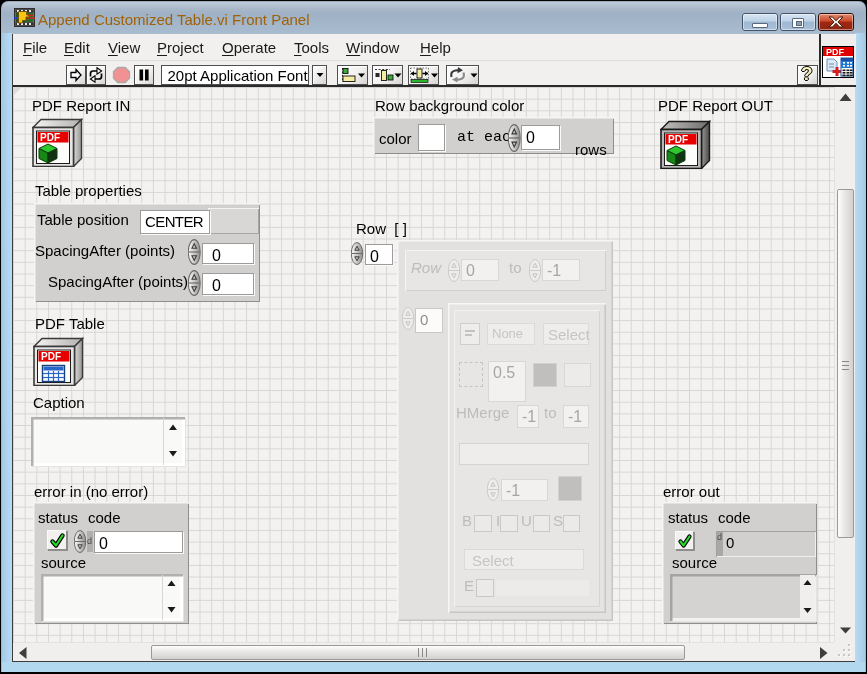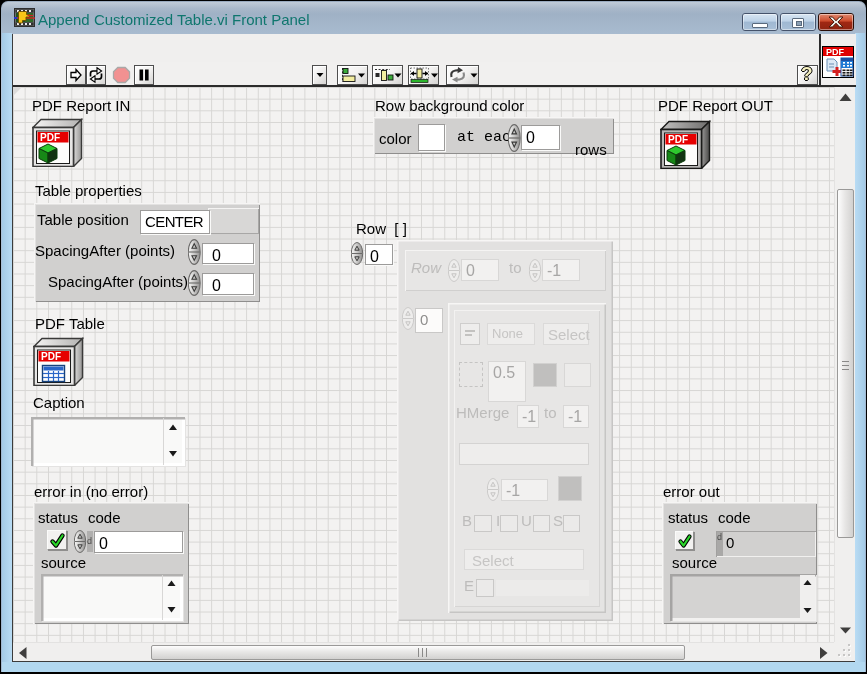--- a/index.html
+++ b/index.html
@@ -6,21 +6,21 @@
 body { font-family:"Liberation Sans", sans-serif; position:relative; background:#000; }
 #frame { position:absolute; left:1px; top:1px; width:865px; height:671px;
   border-radius:7px 7px 0 0;
   background:linear-gradient(to bottom, #9aabbf 0%, #b4c8dd 9%, #abc0d7 35%, #a1b8d1 65%, #9db3cd 88%, #a3b8d0 100%); }
 #frame .edgeHi { position:absolute; left:1px; top:1px; width:863px; height:12px; border-radius:6px 6px 0 0;
   background:linear-gradient(to bottom, rgba(255,255,255,.38) 0%, rgba(255,255,255,.12) 55%, rgba(255,255,255,0)); }
 #sideL { position:absolute; left:2px; top:33px; width:10px; height:630px; background:linear-gradient(to right,#a4cae6,#b9dcf4); }
 #sideR { position:absolute; left:855px; top:33px; width:10px; height:630px; background:linear-gradient(to left,#a4cae6,#b9dcf4); }
 #sideB { position:absolute; left:2px; top:662px; width:863px; height:10px; background:#b2d8f0; }
 
-#title { position:absolute; left:38px; top:11px; font-size:15px; color:#0f766e; letter-spacing:0px; }
+#title { position:absolute; left:38px; top:11px; font-size:15px; color:#a16207; letter-spacing:0px; }
 #vicon { position:absolute; left:14px; top:7px; width:21px; height:21px; }
 .capbtn { position:absolute; top:13px; height:18px; border-radius:3px; border:1px solid #45536b; }
 #btnmin { left:742px; width:36px; background:linear-gradient(to bottom,#d7e5f2 0%,#bdd2e7 45%,#9fb8d2 50%,#a9c0d8 100%); }
 #btnmax { left:780px; width:36px; background:linear-gradient(to bottom,#d7e5f2 0%,#bdd2e7 45%,#9fb8d2 50%,#a9c0d8 100%); }
 #btncls { left:818px; width:36px; border:1px solid #2a0d07; background:linear-gradient(to bottom,#e08a70 0%,#cc4a2b 45%,#a02813 50%,#8f2410 100%); }
 .capbtn .inner { position:absolute; left:0; top:0; right:0; bottom:0; border-radius:2px; box-shadow:inset 0 0 0 1px rgba(255,255,255,.45); }
 #minglyph { position:absolute; left:9px; top:9px; width:16px; height:5px; background:#fff; border:1px solid #5a6a7d; border-radius:1px; }
 #maxglyph { position:absolute; left:11px; top:3.5px; width:12px; height:10px; background:#fff; border:1px solid #5a6a7d; border-radius:1px; }
 #maxglyph::after { content:""; position:absolute; left:3px; top:2px; width:4px; height:3px; background:#8ba0b5; border:1px solid #5a6a7d; }
 
@@ -145,20 +145,30 @@
     <div class="inner"></div>
     <div id="maxglyph"></div>
   </div>
 <div id="btncls" class="capbtn">
     <div class="inner"></div>
 <svg width="34" height="16" style="position:absolute;left:0;top:0">
       <path d="M10 3 L13.5 3 L17 6.8 L20.5 3 L24 3 L18.9 8 L24 13 L20.5 13 L17 9.2 L13.5 13 L10 13 L15.1 8 Z" fill="#f2f5ef" stroke="#4a1a0d" stroke-width="1"></path>
     </svg>
 </div>
 <div id="content">
+  <div id="menubar">
+    <span class="mi" style="left:10px"><u>F</u>ile</span>
+    <span class="mi" style="left:51px"><u>E</u>dit</span>
+    <span class="mi" style="left:95px"><u>V</u>iew</span>
+    <span class="mi" style="left:144px"><u>P</u>roject</span>
+    <span class="mi" style="left:209px"><u>O</u>perate</span>
+    <span class="mi" style="left:281px"><u>T</u>ools</span>
+    <span class="mi" style="left:333px"><u>W</u>indow</span>
+    <span class="mi" style="left:407px"><u>H</u>elp</span>
+  </div>
   <div id="toolbar"></div>
   <div class="tbtn" style="left:52.5px; width:20px;">
     <svg width="18" height="18">
         <path d="M4 6.5 L9 6.5 L9 3.5 L14 9 L9 14.5 L9 11.5 L4 11.5 Z" fill="#fff" stroke="#000" stroke-width="1.3"></path>
       </svg>
   </div>
   <div class="tbtn" style="left:72.5px; width:20px;">
     <svg width="18" height="18">
       <path d="M3.5 10.5 L3.5 7.5 Q3.5 5 6 5 L10.5 5" fill="none" stroke="#000" stroke-width="1.7"></path>
       <path d="M14.5 7.5 L14.5 10.5 Q14.5 13 12 13 L7.5 13" fill="none" stroke="#000" stroke-width="1.7"></path>
@@ -169,20 +179,23 @@
   <div style="position:absolute; left:97.5px; top:31px; width:21px; height:20px;">
     <svg width="21" height="20">
         <path d="M6.8 2.5 L14.2 2.5 L18.5 6.8 L18.5 13.2 L14.2 17.5 L6.8 17.5 L2.5 13.2 L2.5 6.8 Z" fill="#f29191" stroke="#a9a8a7" stroke-width="1.3"></path>
       </svg>
   </div>
   <div class="tbtn" style="left:120.5px; width:20px;">
     <rect></rect><svg width="18" height="18">
         <rect x="4.5" y="3.5" width="3.6" height="11" fill="#000"></rect>
         <rect x="10" y="3.5" width="3.6" height="11" fill="#000"></rect>
       </svg>
+  </div>
+  <div class="tbtn" style="left:147.5px; width:148px; background:#fff;">
+    <div style="position:absolute; left:6px; top:1px; font-size:15px; color:#000; white-space:nowrap;">20pt Application Font</div>
   </div>
   <div class="tbtn" style="left:298.5px; width:15.5px; background:linear-gradient(135deg,#ffffff,#eceBea 55%,#d5d4d2);">
     <svg width="14" height="18">
         <path d="M3.5 7 L10.5 7 L7 11 Z" fill="#000"></path>
       </svg>
   </div>
   <div class="tbtn" style="left:323.5px; width:31px;">
     <svg width="29" height="18">
       <line x1="4.5" y1="2" x2="4.5" y2="16" stroke="#333" stroke-width="1" stroke-dasharray="2 1.4"></line>
       <rect x="5" y="2.5" width="5" height="5" fill="#3aaa3a" stroke="#111" stroke-width="0.9"></rect>

